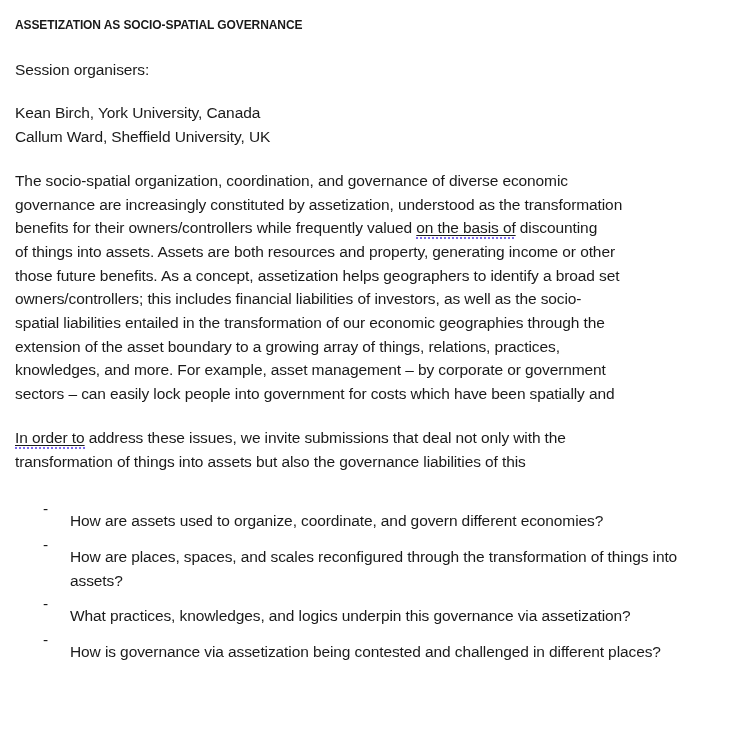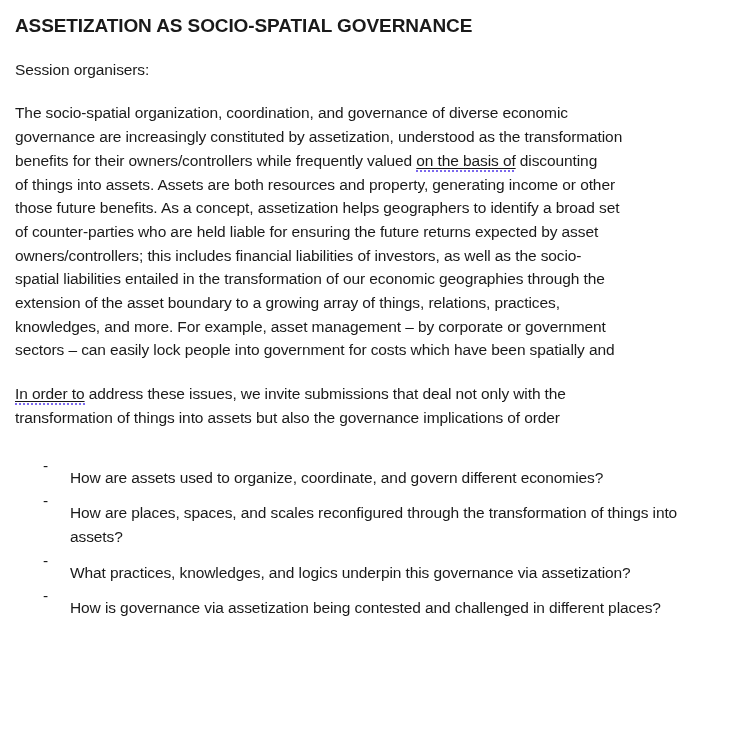--- a/index.html
+++ b/index.html
@@ -20,21 +20,21 @@
     font-family: "Liberation Sans", sans-serif;
     font-size: 15.5px;
     line-height: 23.7px;
     color: var(--text);
     letter-spacing: -0.1px;
   }
   .doc {
     padding: 14px 16px 0 15px;
   }
   h1.title {
-    font-size: 19px;
+    font-size: 12px;
     font-weight: bold;
     line-height: 23.7px;
     margin: 0 0 20px 0;
     color: var(--text);
   }
   p { margin: 14px 0 20px 0; }
   .line {
     display: block;
     white-space: nowrap;
   }
@@ -68,38 +68,41 @@
 </style>
 </head>
 <body>
 
 <div class="doc">
 
   <h1 class="title">ASSETIZATION AS SOCIO-SPATIAL GOVERNANCE</h1>
 
   <p>Session organisers:</p>
 
+  <p>
+    <span class="line">Kean Birch, York University, Canada</span>
+    <span class="line">Callum Ward, Sheffield University, UK</span>
+  </p>
 
   <p>
     <span class="line">The socio-spatial organization, coordination, and governance of diverse economic</span>
     <span class="line">governance are increasingly constituted by assetization, understood as the transformation</span>
     <span class="line"><span>benefits for their owners/controllers while frequently valued </span><span class="sugg">on the basis of</span><span> discounting</span></span>
     <span class="line">of things into assets. Assets are both resources and property, generating income or other</span>
     <span class="line">those future benefits. As a concept, assetization helps geographers to identify a broad set</span>
-    <span class="line">of counter-parties who are held liable for ensuring the future returns expected by asset</span>
     <span class="line">owners/controllers; this includes financial liabilities of investors, as well as the socio-</span>
     <span class="line">spatial liabilities entailed in the transformation of our economic geographies through the</span>
     <span class="line">extension of the asset boundary to a growing array of things, relations, practices,</span>
     <span class="line">knowledges, and more. For example, asset management – by corporate or government</span>
     <span class="line">sectors – can easily lock people into government for costs which have been spatially and</span>
   </p>
 
   <p>
     <span class="line"><span class="sugg">In order to</span><span> address these issues, we invite submissions that deal not only with the</span></span>
-    <span class="line">transformation of things into assets but also the governance implications of order</span>
+    <span class="line">transformation of things into assets but also the governance liabilities of this</span>
   </p>
 
   <div class="q-list">
     <div class="q-item">
       <span class="q-dash">-</span>
       <span class="q-text">How are assets used to organize, coordinate, and govern different economies?</span>
     </div>
     <div class="q-item">
       <span class="q-dash">-</span>
       <span class="q-text">How are places, spaces, and scales reconfigured through the transformation of things into assets?</span>

